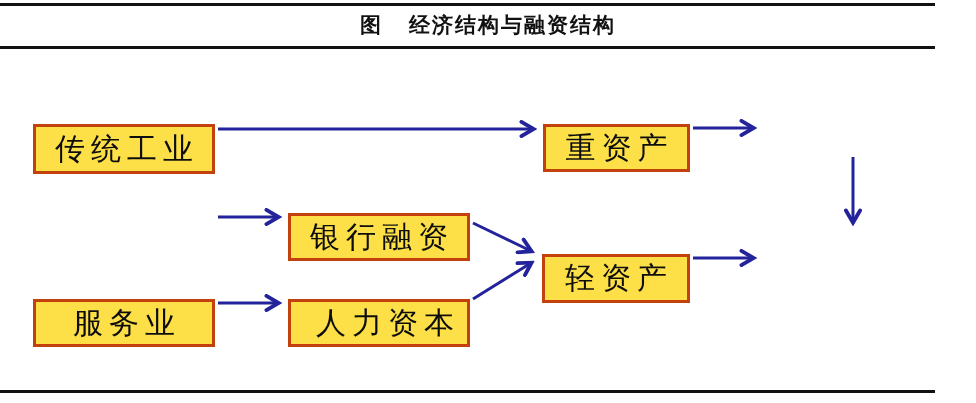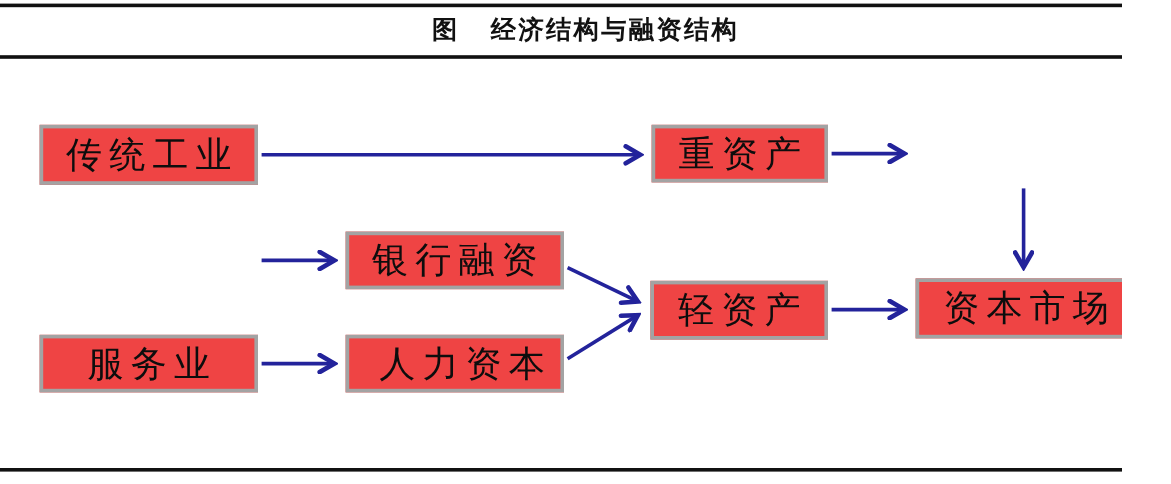--- a/index.html
+++ b/index.html
@@ -27,31 +27,32 @@
     font-size: 21px;
     letter-spacing: 2px;
     font-family: "Liberation Sans", sans-serif;
   }
   #title-row .fig-label { margin-right: 26px; }
 
   
   .node {
     position: absolute;
     box-sizing: border-box;
-    border: 3px solid #a3a3a3;
-    background: #ef4444;
+    border: 3px solid #c2410c;
+    background: #fde047;
     color: #0d0d0d;
     display: flex;
     align-items: center;
     justify-content: center;
     font-family: "Liberation Serif", serif;
     font-size: 30px;
     letter-spacing: 6px;
     text-indent: 6px; 
     white-space: nowrap;
+    margin-top: 20px;
   }
   #n-traditional { left: 33px;  top: 104px; width: 182px; height: 50px; }
   #n-tech        { left: 33px;  top: 193px; width: 182px; height: 48px; }
   #n-service     { left: 33px;  top: 279px; width: 182px; height: 48px; }
   #n-ip          { left: 288px; top: 193px; width: 182px; height: 48px; }
   #n-human       { left: 288px; top: 279px; width: 182px; height: 48px; padding-left: 12px; }
   #n-heavy       { left: 543px; top: 104px; width: 147px; height: 48px; }
   #n-light       { left: 542px; top: 234px; width: 148px; height: 49px; }
   #n-bank        { left: 763px; top: 106px; width: 184px; height: 48px; }
   #n-capital     { left: 763px; top: 232px; width: 184px; height: 50px; }
@@ -87,17 +88,16 @@
     <line class="edge" x1="473" y1="223" x2="531" y2="251" marker-end="url(#arrowhead)"></line>
     <line class="edge" x1="473" y1="299" x2="531" y2="263" marker-end="url(#arrowhead)"></line>
   </svg>
 
   <div class="node" id="n-traditional">传统工业</div>
   <div class="node" id="n-service">服务业</div>
   <div class="node" id="n-ip">银行融资</div>
   <div class="node" id="n-human">人力资本</div>
   <div class="node" id="n-heavy">重资产</div>
   <div class="node" id="n-light">轻资产</div>
-  <div class="node" id="n-capital">资本市场</div>
 
   <div class="rule" id="rule-bottom"></div>
 
 </div>
 
 </body></html>

